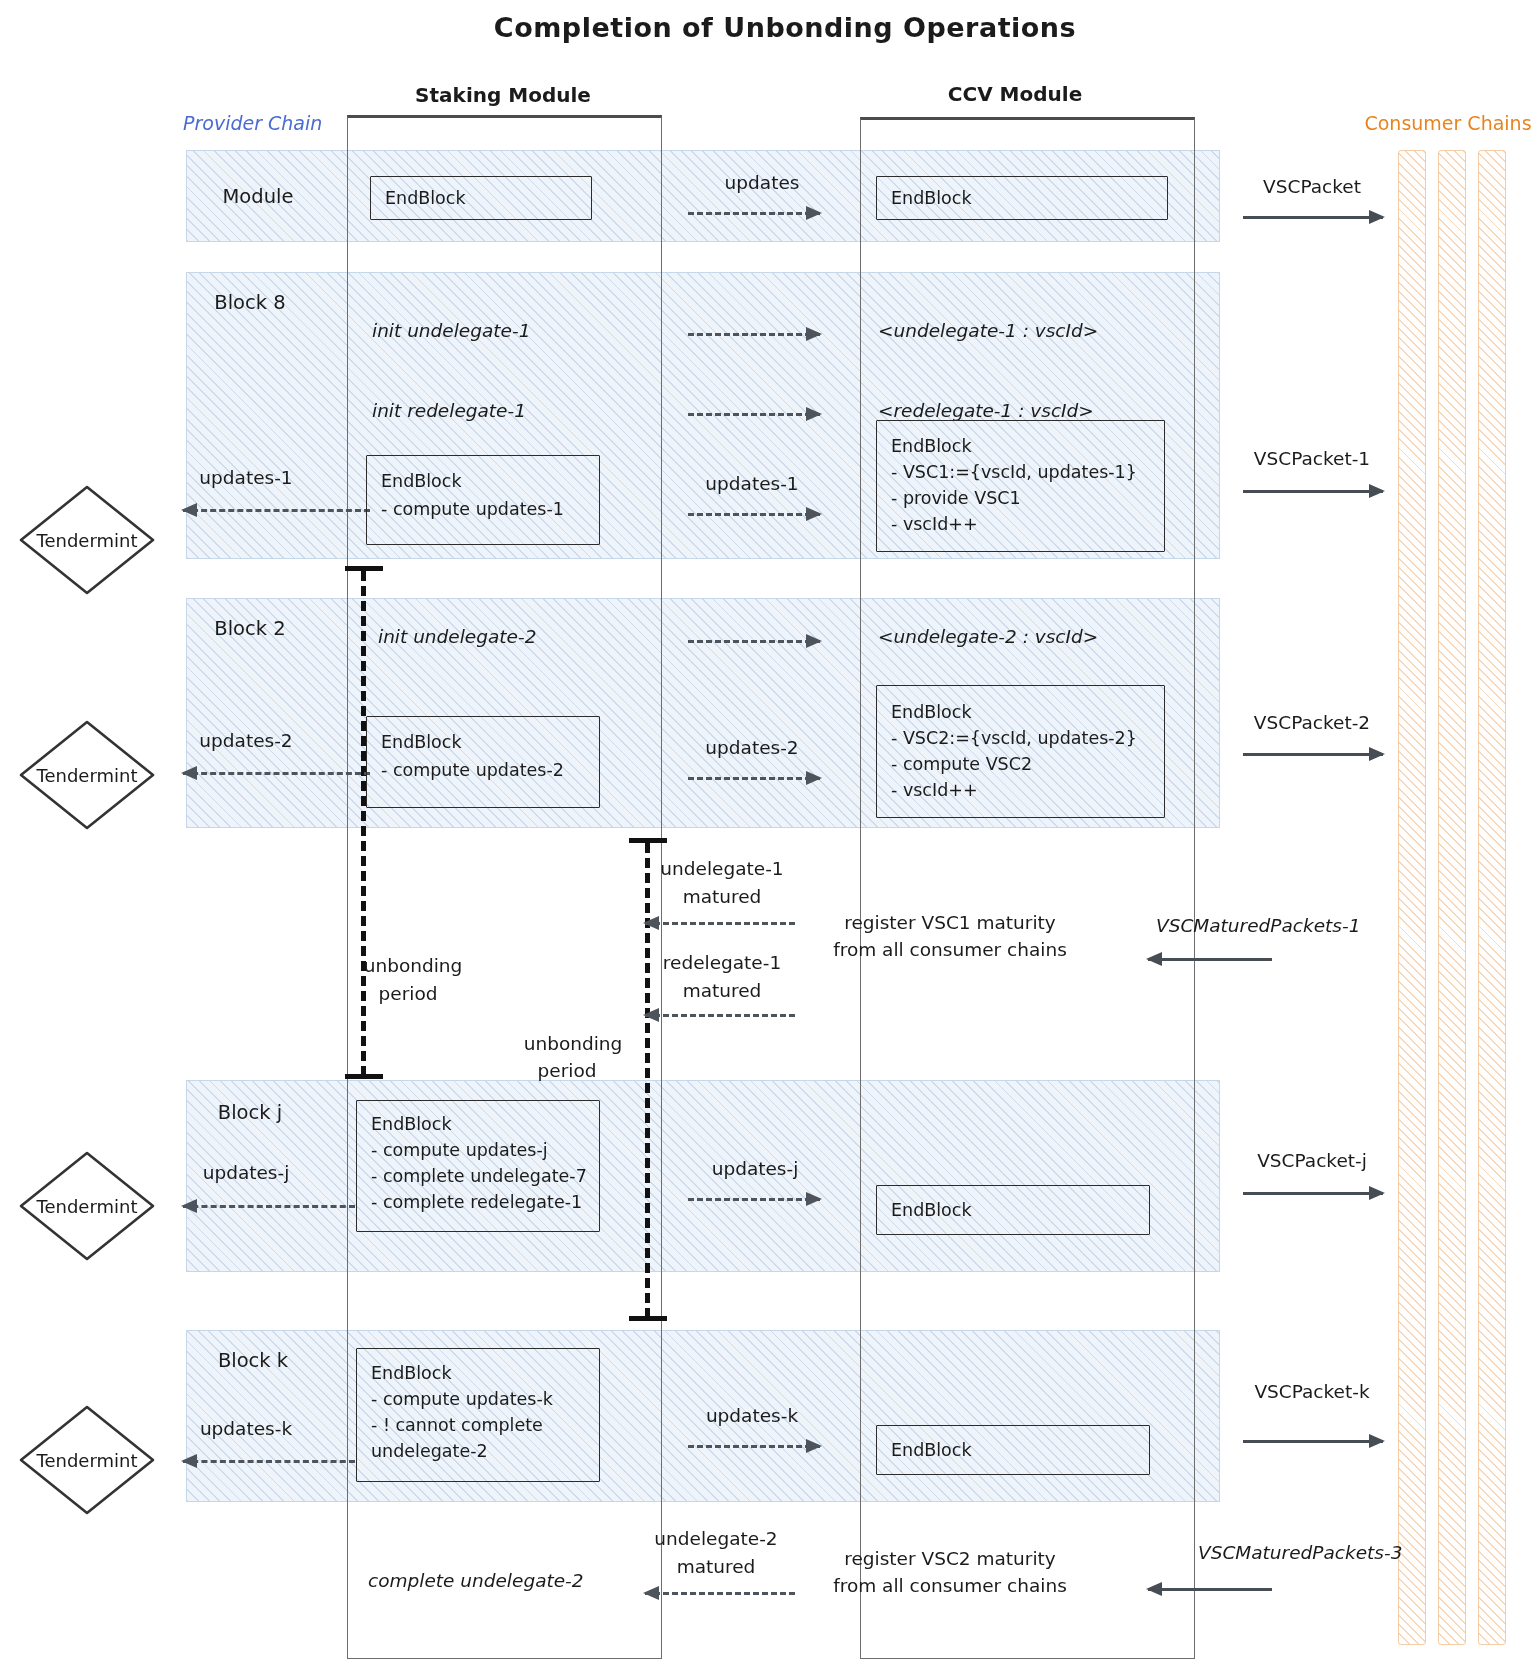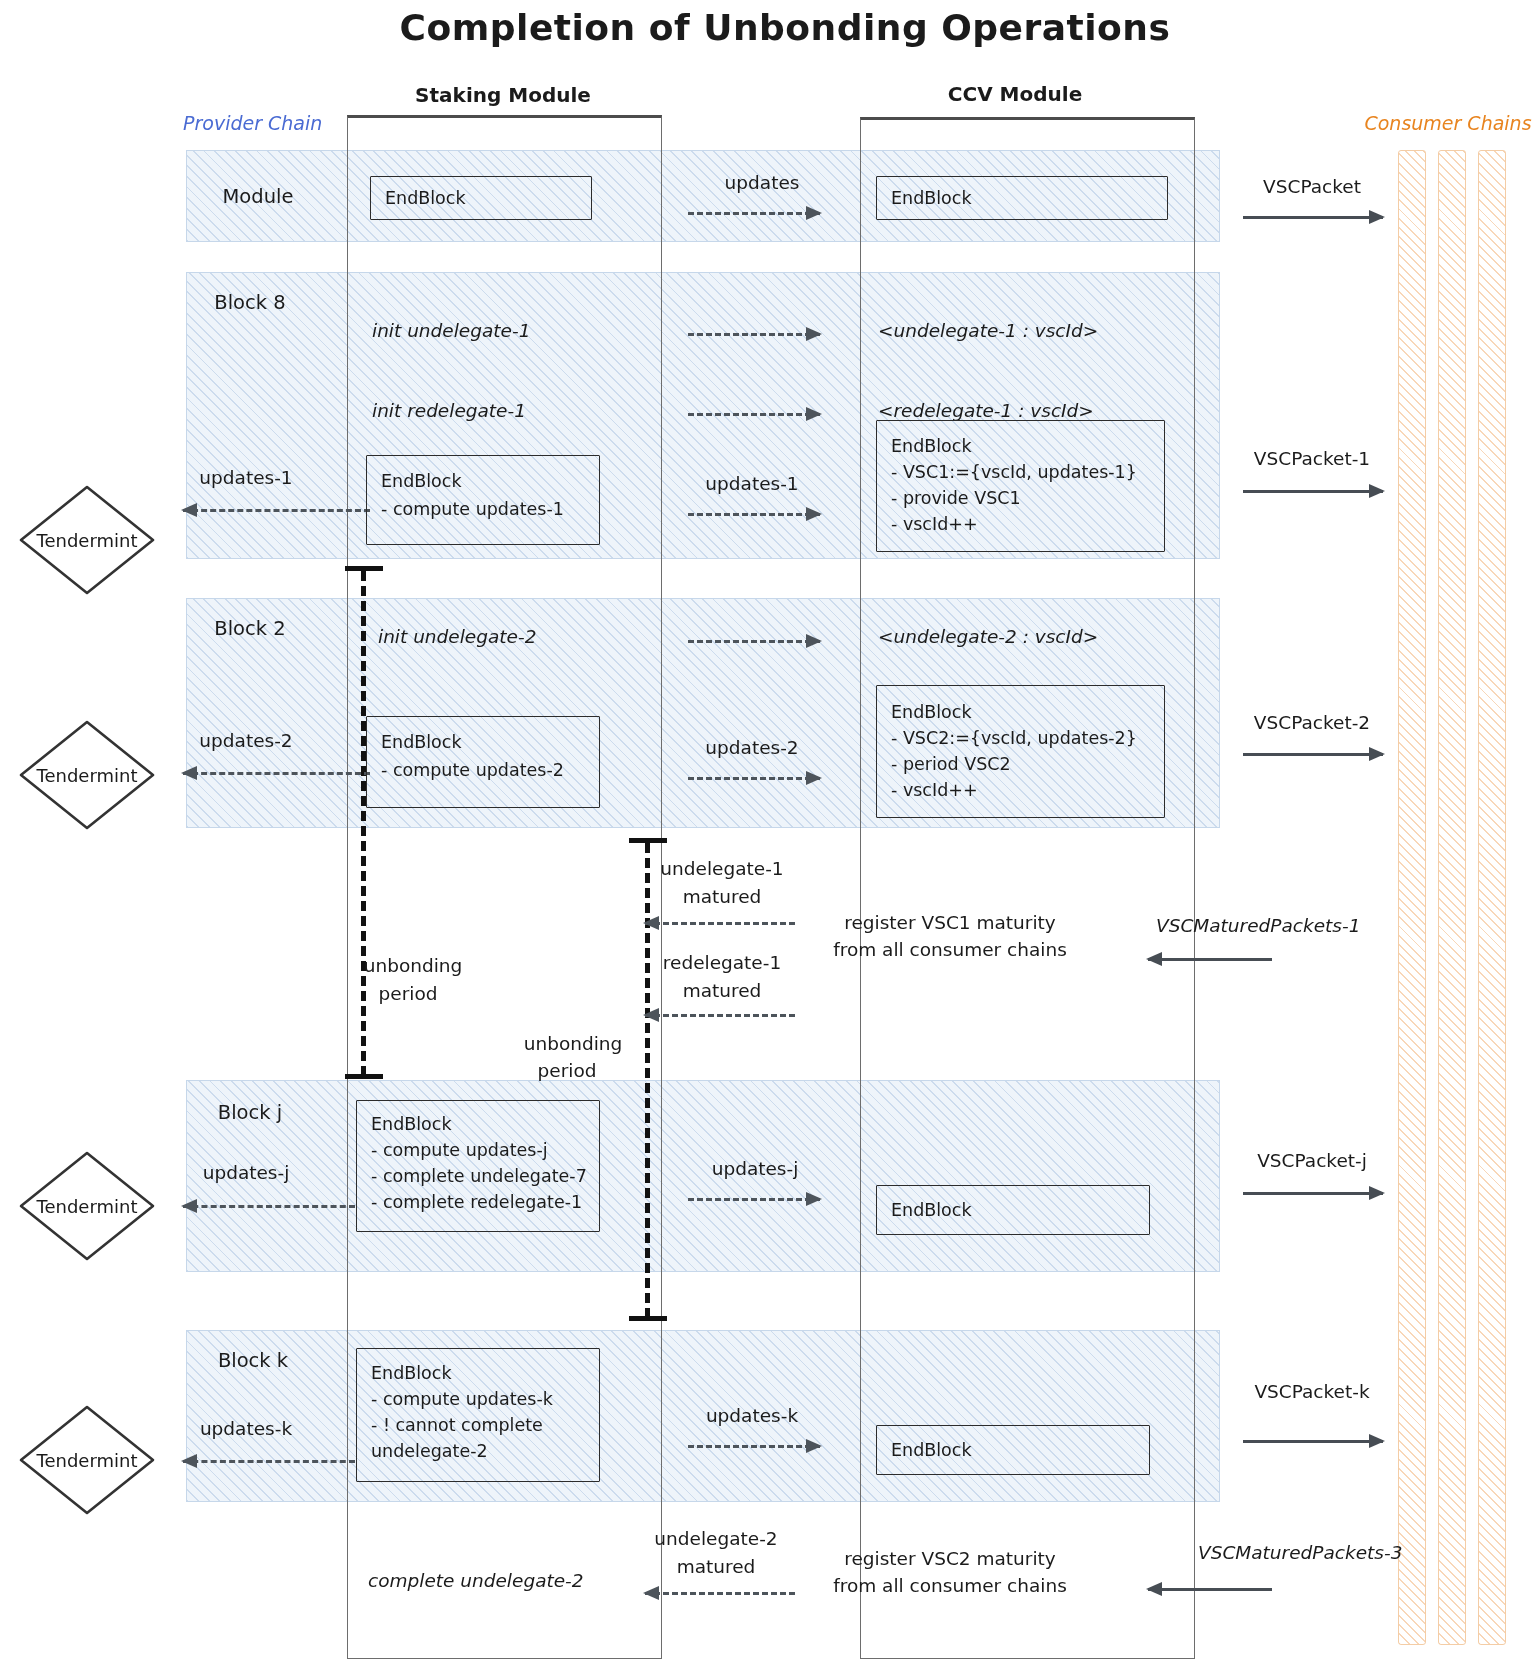--- a/index.html
+++ b/index.html
@@ -1,20 +1,20 @@
 <!DOCTYPE html>
 <html><head>
 <meta charset="utf-8">
 <style>
   html,body{margin:0;padding:0;background:#ffffff;}
   #canvas{position:relative;width:1537px;height:1666px;background:#fff;overflow:hidden;
           font-family:"DejaVu Sans",sans-serif;color:#1b1b1b;}
   .t{position:absolute;white-space:nowrap;transform:translate(-50%,-50%);font-size:18.5px;}
   .tl{position:absolute;white-space:nowrap;transform:translateY(-50%);font-size:18.5px;font-style:italic;}
-  .title{font-size:36px;font-weight:bold;letter-spacing:.5px;}
+  .title{font-size:27px;font-weight:bold;letter-spacing:.5px;}
   .hdr{font-size:20px;font-weight:bold;}
   .band{position:absolute;left:186px;width:1032px;
         background:
           repeating-linear-gradient(45deg, rgba(126,162,208,0.30) 0px, rgba(126,162,208,0.30) 1.3px, transparent 1.3px, transparent 7.5px),
           linear-gradient(rgba(224,235,246,0.55), rgba(224,235,246,0.55));
         border:1px solid #c6d7ea;}
   .lifeline{position:absolute;border:1.7px solid #6d6d6d;border-top:3px solid #4c4c4c;background:transparent;}
   .box{position:absolute;border:1.9px solid #2c2c2c;background:transparent;font-size:17.5px;
        padding-left:14px;box-sizing:border-box;border-radius:1px;}
   .box div{line-height:26px;white-space:nowrap;}
@@ -28,21 +28,21 @@
       border-right:16px solid #4d545b;border-top:7.5px solid transparent;border-bottom:7.5px solid transparent;}
   .vdash{position:absolute;width:0;border-left:5px dashed #111;}
   .cap{position:absolute;width:38px;height:5px;background:#111;}
   .bar{position:absolute;width:26px;
        background:repeating-linear-gradient(45deg, rgba(240,166,98,0.45) 0px, rgba(240,166,98,0.45) 1.4px, transparent 1.4px, transparent 6.5px);
        border:1.6px solid #f4cda6;border-radius:3px;}
   .diamond{position:absolute;width:148px;height:116px;}
   .diamond svg{position:absolute;left:0;top:0;}
   .diamond .dt{position:absolute;left:50%;top:50%;transform:translate(-50%,-50%);font-size:18px;}
   .blue{color:#4a6bd3;font-size:19px;}
-  .orange{color:#e8841f;font-size:19px;font-style:italic;}
+  .orange{color:#e8841f;font-size:19px;}
 </style>
 </head>
 <body>
 
 <div id="canvas">
 
   <div class="t title" style="left:785px;top:27px">Completion of Unbonding Operations</div>
   <div class="t hdr" style="left:503px;top:95px">Staking Module</div>
   <div class="t hdr" style="left:1015px;top:94px">CCV Module</div>
   <div class="tl blue" style="left:183px;top:123px">Provider Chain</div>
@@ -138,21 +138,21 @@
     <div style="line-height:28px">- compute updates-2</div>
   </div>
   <div class="t" style="left:752px;top:747px">updates-2</div>
   <div class="arr d" style="left:688px;top:777px;width:132px">
       <i class="hr"></i>
     </div>
 
   <div class="box" style="left:876px;top:685px;width:289px;height:133px;padding-top:13px">
     <div>EndBlock</div>
     <div>- VSC2:={vscId, updates-2}</div>
-    <div>- period VSC2</div>
+    <div>- compute VSC2</div>
     <div>- vscId++</div>
   </div>
   <div class="t" style="left:1312px;top:722px">VSCPacket-2</div>
   <div class="arr s" style="left:1243px;top:753px;width:140px">
       <i class="hr" style="border-left-color:#474d54"></i>
     </div>
 
   <div class="t" style="left:413px;top:965px">unbonding</div>
   <div class="t" style="left:408px;top:993px">period</div>
   <div class="t" style="left:573px;top:1043px">unbonding</div>

